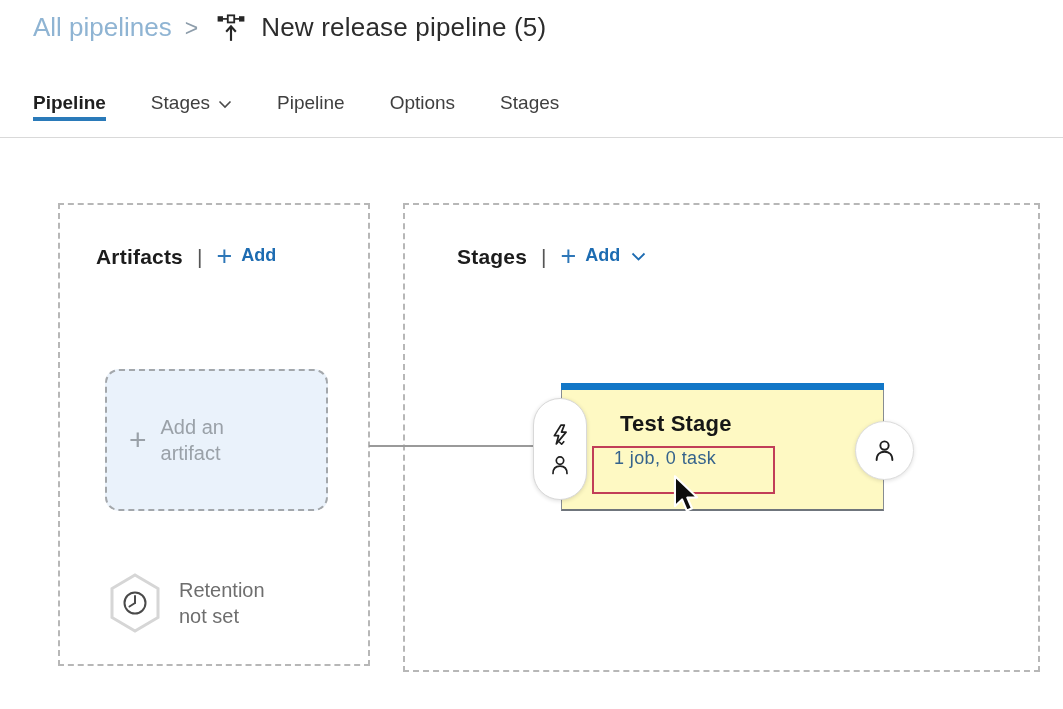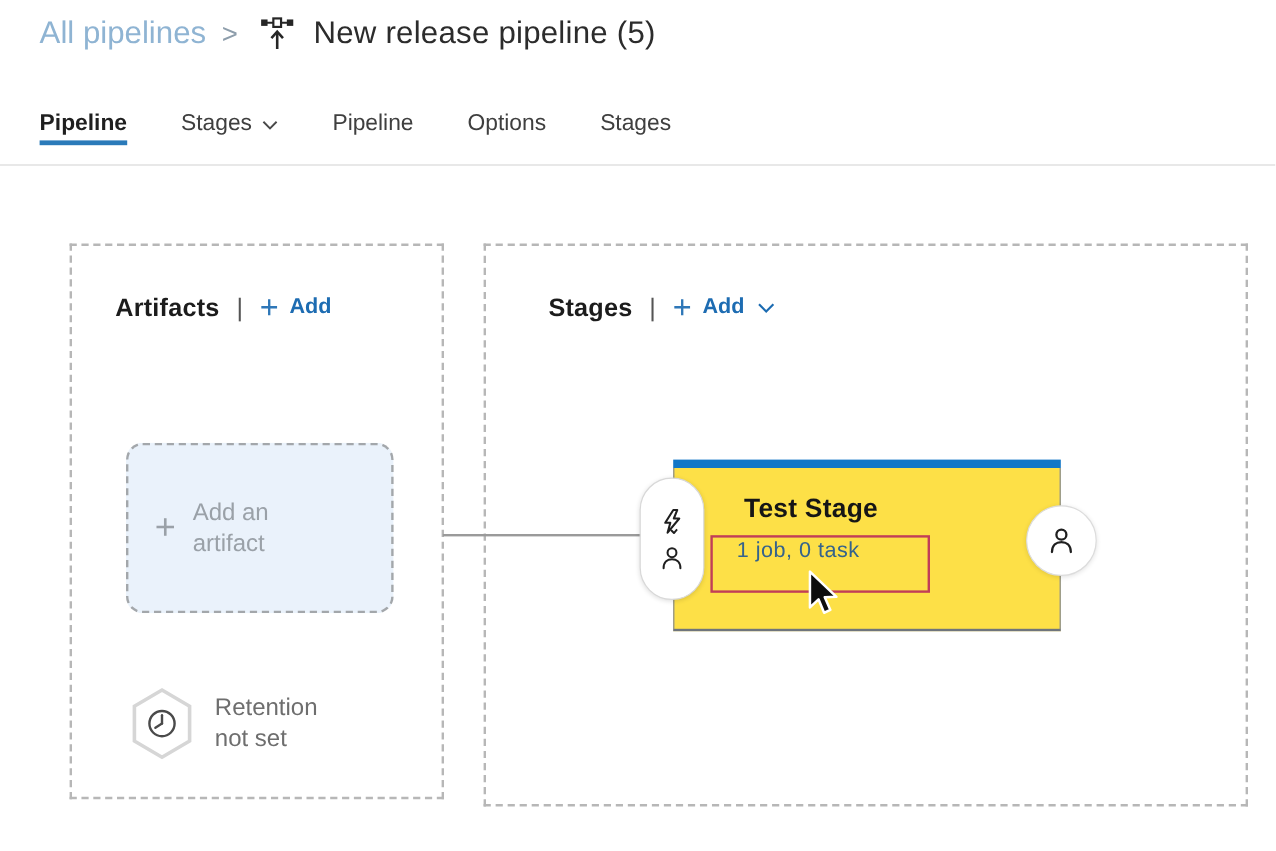--- a/index.html
+++ b/index.html
@@ -61,21 +61,21 @@
 
   
   .connector { position:absolute; left:369px; top:445px; width:167px; height:2px; background:#9a9a9a; }
 
   
   .stage-card {
     position:absolute; left:561px; top:383px; width:323px; height:128px; cursor:pointer; z-index:2;
   }
   .stage-topbar { height:7px; background:#1277c7; }
   .stage-body {
-    height:136px; background:#fde047;
+    height:121px; background:#fef9c3;
     border:1px solid #878c92; border-top:none; border-bottom:2px solid #6f757c;
     padding:21px 0 0 58px;
   }
   .stage-name { font-size:22px; font-weight:700; color:#161616; letter-spacing:0.2px; }
   .stage-jobs { font-size:18px; color:#35638c; margin:11px 0 0 -6px; display:inline-block; cursor:pointer; letter-spacing:0.4px; }
 
   
   .capsule {
     position:absolute; left:533px; top:398px; width:54px; height:102px;
     background:#ffffff; border:1px solid #d8d8d8; border-radius:28px;

